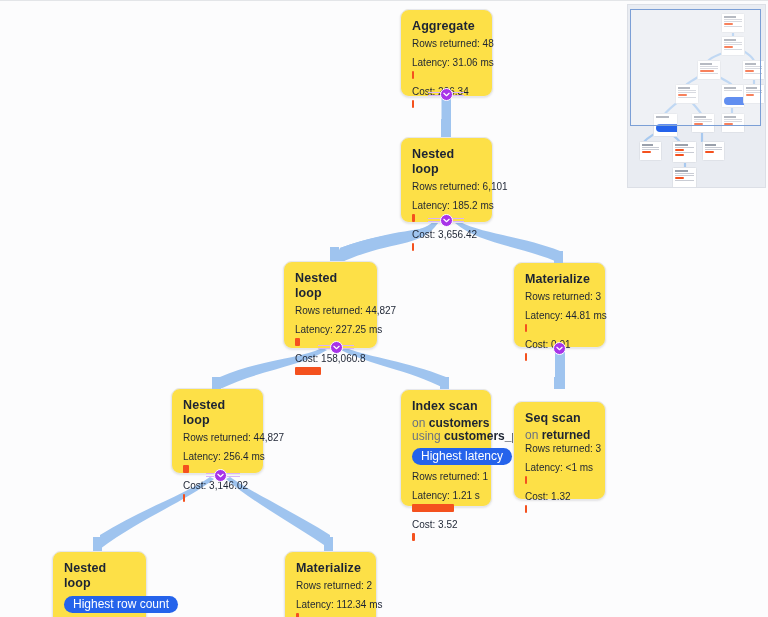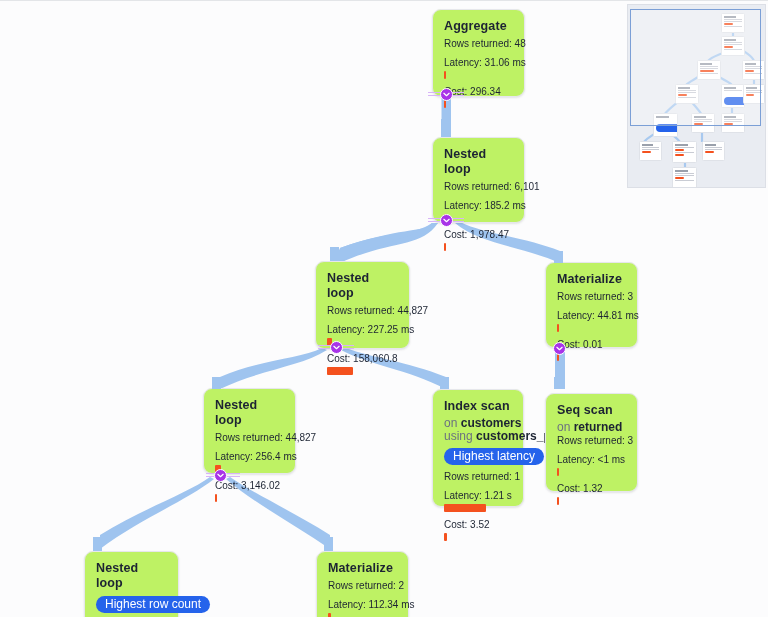--- a/index.html
+++ b/index.html
@@ -25,27 +25,26 @@
   #edges {
     position: absolute;
     left: 0;
     top: 0;
     width: 768px;
     height: 617px;
     pointer-events: none;
   }
   .node {
     position: absolute;
-    background: #bef264;
+    background: #fde047;
     border: 1px solid #e6e7eb;
     border-radius: 9px;
     box-shadow: 0 1px 2px rgba(16, 24, 40, 0.06), 0 1px 3px rgba(16,24,40,0.05);
     padding: 9px 11px 10px 11px;
     box-sizing: border-box;
-    margin-left: 32px;
   }
   .node-title {
     font-size: 12.5px;
     font-weight: bold;
     color: #1d2433;
     line-height: 15px;
     margin-bottom: 3px;
     letter-spacing: 0.1px;
   }
   .node-sub {
@@ -208,21 +207,21 @@
     <svg width="7" height="7" viewBox="0 0 8 8">
         <path d="M1 2.6 L4 5.4 L7 2.6" stroke="#ffffff" stroke-width="1.4" fill="none" stroke-linecap="round" stroke-linejoin="round"></path>
       </svg>
   </div>
 
   <div class="node" style="left:400px;top:136px;width:93px;height:86px;">
     <div class="node-title">Nested loop</div>
     <div class="metric">Rows returned: 6,101</div>
     <div class="metric gap">Latency: 185.2 ms</div>
     <div class="bar" style="width:5%;"></div>
-    <div class="metric gap">Cost: 1,978.47</div>
+    <div class="metric gap">Cost: 3,656.42</div>
     <div class="bar" style="width:3%;"></div>
   </div>
   <div class="handle-wings" style="left:428px;top:217px;width:36px;"></div>
   <div class="handle" style="left:440px;top:213px;">
     <svg width="7" height="7" viewBox="0 0 8 8">
         <path d="M1 2.6 L4 5.4 L7 2.6" stroke="#ffffff" stroke-width="1.4" fill="none" stroke-linecap="round" stroke-linejoin="round"></path>
       </svg>
   </div>
 
   <div class="node" style="left:283px;top:260px;width:95px;height:88px;">
@@ -276,21 +275,21 @@
     <div class="badges">
       <span class="badge">Highest latency</span>
     </div>
     <div class="metric">Rows returned: 1</div>
     <div class="metric gap">Latency: 1.21 s</div>
     <div class="bar" style="width:62%;"></div>
     <div class="metric gap">Cost: 3.52</div>
     <div class="bar" style="width:4%;"></div>
   </div>
 
-  <div class="node" style="left:513px;top:392px;width:93px;height:99px;">
+  <div class="node" style="left:513px;top:400px;width:93px;height:99px;">
     <div class="node-title">Seq scan</div>
     <div class="node-sub"><span>on</span> <b>returned</b></div>
     <div class="metric">Rows returned: 3</div>
     <div class="metric gap">Latency: &lt;1 ms</div>
     <div class="bar" style="width:3%;"></div>
     <div class="metric gap">Cost: 1.32</div>
     <div class="bar" style="width:3%;"></div>
   </div>
 
   <div class="node" style="left:52px;top:550px;width:95px;height:90px;">

